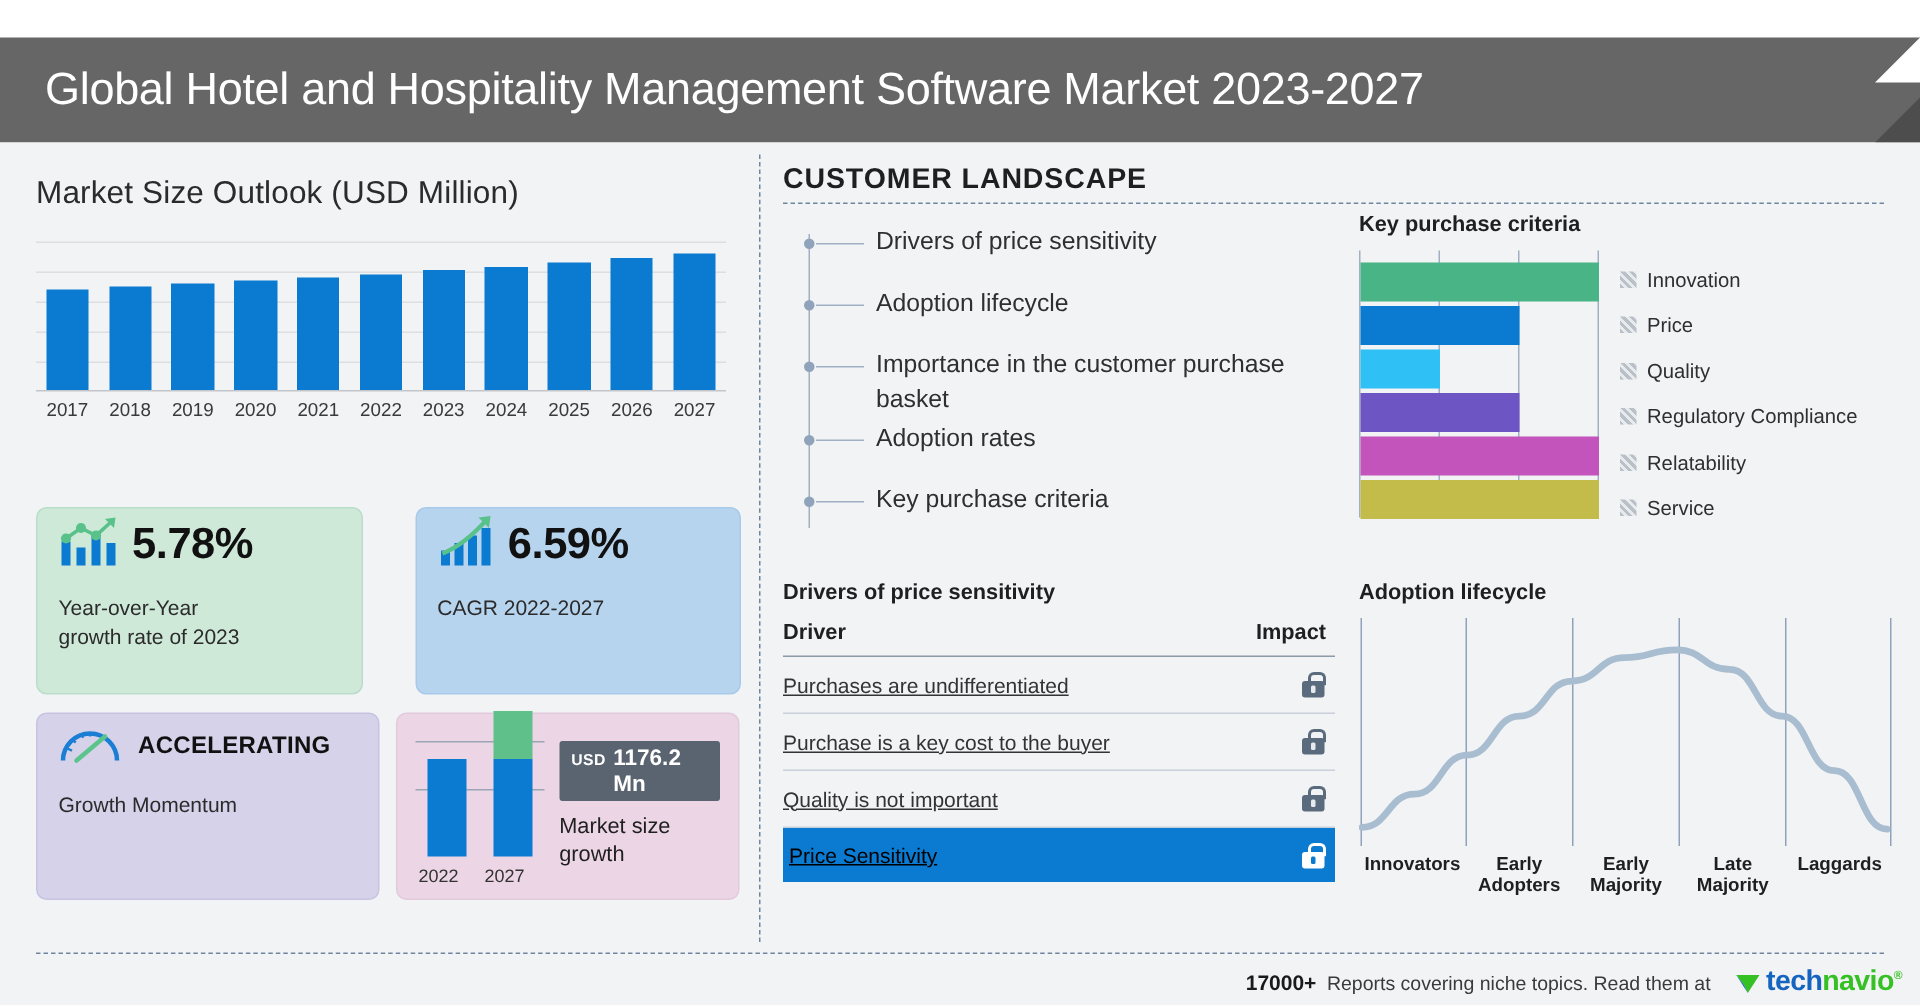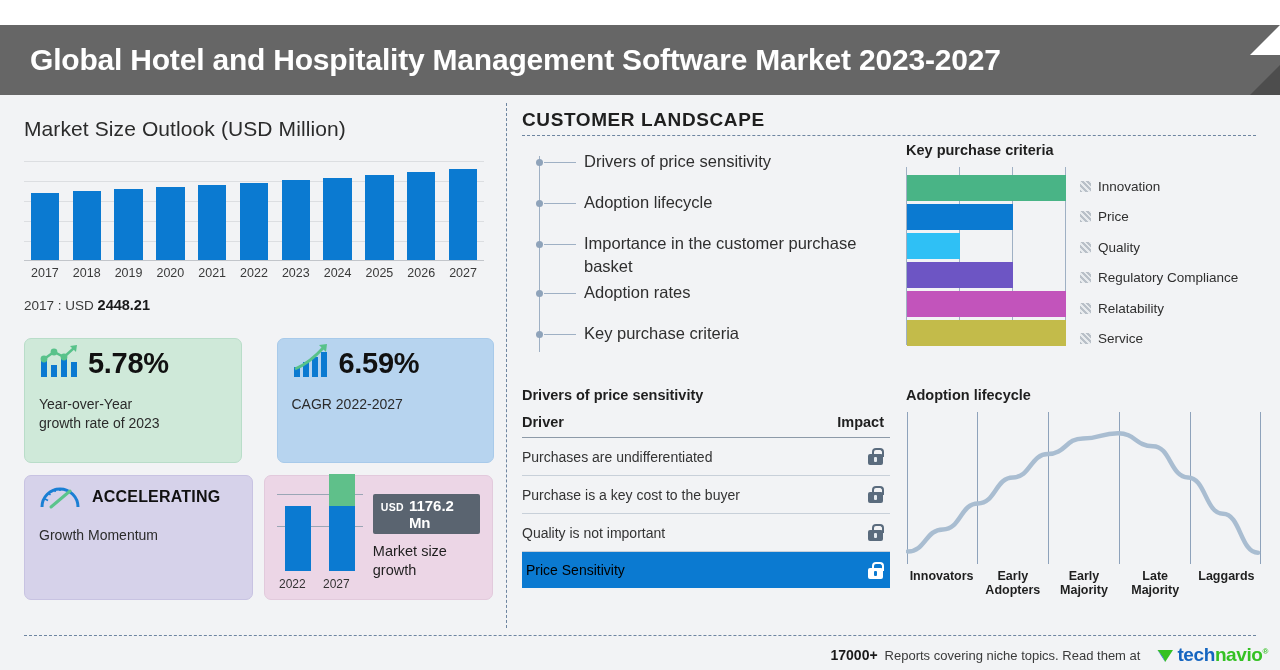--- a/index.html
+++ b/index.html
@@ -22,21 +22,21 @@
     border-bottom:30px solid #ffffff;
   }
   .banner-fold2{
     position:absolute;right:0;bottom:0;width:0;height:0;
     border-right:30px solid #4d4d4d;
     border-top:30px solid transparent;
   }
   .banner-title{
     position:absolute;left:30px;top:0;height:70px;
     display:flex;align-items:center;
-    color:#ffffff;font-size:30px;font-weight:bold;letter-spacing:-0.2px;
+    color:#ffffff;font-size:30px;font-weight:normal;letter-spacing:-0.2px;
     white-space:nowrap;
   }
 
   
   .canvas{
     position:absolute;left:0;top:95px;width:1280px;height:545px;
     background:#f2f3f5;
   }
 
   
@@ -173,21 +173,21 @@
   }
   .trow{
     display:flex;justify-content:space-between;align-items:center;
     height:37px;border-bottom:1px solid #c8d0d9;
     font-size:14px;color:#333;
   }
   .trow.hl{
     background:#0b7ad1;color:#000000;border-bottom:none;
     padding-left:4px;height:36px;
   }
-  .trow .drv{padding-left:0px;}
+  .trow .drv{padding-left:0px;text-decoration:underline;}
   .lock{width:15px;height:17px;position:relative;margin-right:7px;flex:none;}
   .lock .shackle{
     position:absolute;left:3.5px;top:0;width:8px;height:7px;
     border:2px solid #5a6b7d;border-bottom:none;
     border-radius:4px 4px 0 0;
   }
   .lock .body{
     position:absolute;left:0;top:6px;width:15px;height:11px;border-radius:2px;
     background:#5a6b7d;
   }
@@ -295,24 +295,20 @@
           <span>2020</span>
           <span>2021</span>
           <span>2022</span>
           <span>2023</span>
           <span>2024</span>
           <span>2025</span>
           <span>2026</span>
           <span>2027</span>
         </div>
 
-      <div class="note">
-        <span>2017 : USD</span>
-        <b>2448.21</b>
-      </div>
     </div>
 
     <div class="cards">
       <div class="cardrow">
 
         <div class="card green">
           <div class="card-top">
             <span>
               <svg width="40" height="36" viewBox="0 0 40 36">
                 <rect x="2" y="18" width="6" height="16" fill="#0b7ad1"></rect>

